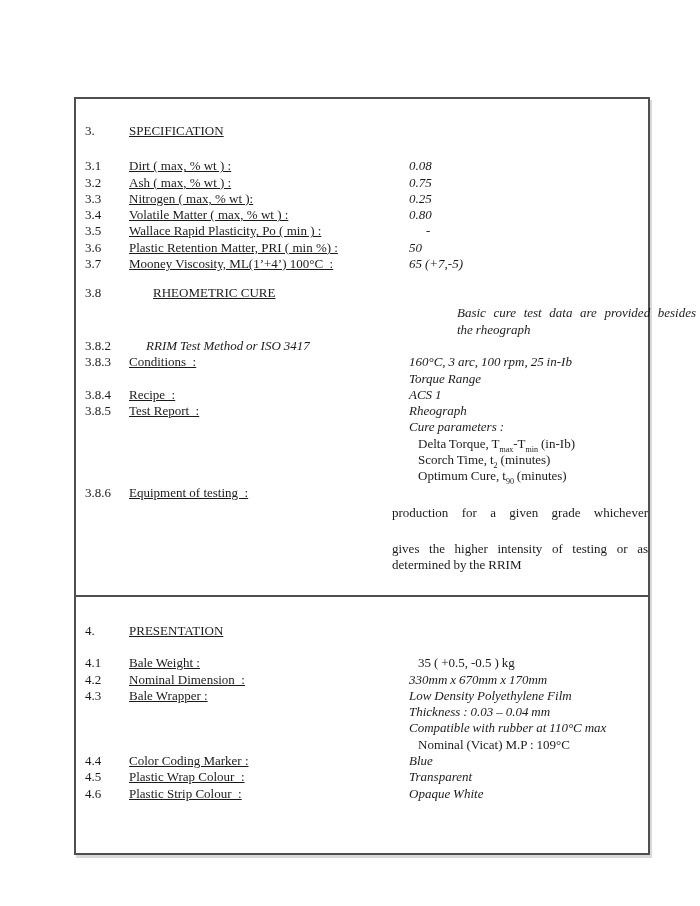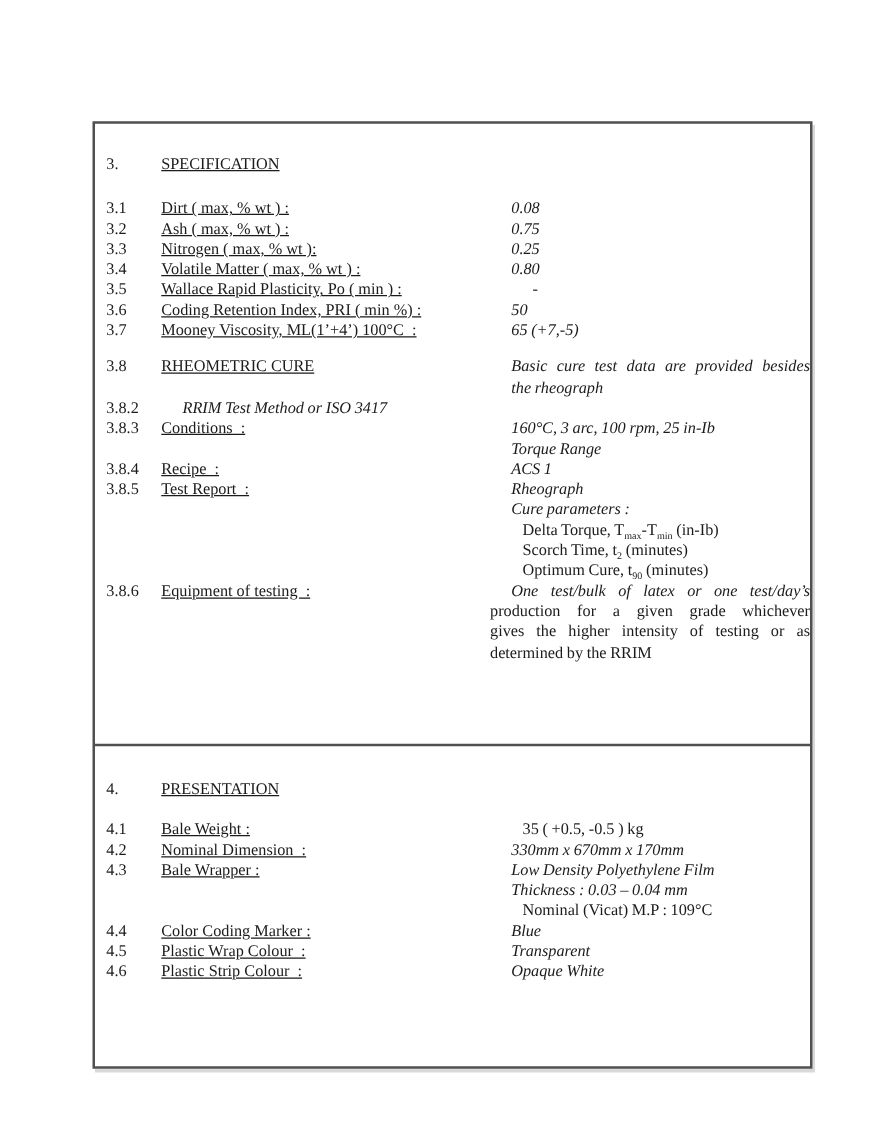--- a/index.html
+++ b/index.html
@@ -30,25 +30,25 @@
     padding-left: 9px;
     font-size: 13px;
     line-height: 16.3px;
   }
   .num  { flex: 0 0 44px; white-space: pre; }
   .lbl  { flex: 0 0 263px; white-space: pre; overflow: visible; text-decoration: underline; }
   .val  { flex: 0 0 256px; }
 
   .panel-a .heading { margin-top: 24px; margin-bottom: 19px; }
   .panel-b .heading { margin-top: 26px; margin-bottom: 16px; }
-  .row.gap { margin-top: 13px; }
+  .row.gap { margin-top: 13px; gap: 24px; }
 
   .vline { word-spacing: -0.3px; }
   .vline.nowrap { white-space: nowrap; }
-  .vline.stretch { text-align: justify; text-align-last: justify; }
+  .vline.stretch { text-align: justify; text-align-last: justify; margin-top: 20px; }
   .vline.ind1 { padding-left: 17px; font-style: italic; }
   .vline.ind2 { padding-left: 26px; }
   .vline.ind3 { padding-left: 34px; }
 
   sub { font-size: 0.62em; line-height: 0; }
 </style>
 </head>
 <body>
 
 <div class="doc-box">
@@ -94,21 +94,21 @@
   <div class="row">
     <span class="num">3.5</span>
     <span class="lbl">Wallace Rapid Plasticity, Po ( min ) :</span>
     <span class="val">
             <div class="vline ind3 nowrap">-</div>
           </span>
   </div>
 
   <div class="row">
     <span class="num">3.6</span>
-    <span class="lbl">Coding Retention Index, PRI ( min %) :</span>
+    <span class="lbl">Plastic Retention Matter, PRI ( min %) :</span>
     <span class="val">
             <div class="vline ind1 nowrap">50</div>
           </span>
   </div>
 
   <div class="row">
     <span class="num">3.7</span>
     <span class="lbl">Mooney Viscosity, ML(1’+4’) 100°C  :</span>
     <span class="val">
             <div class="vline ind1 nowrap">65 (+7,-5)</div>
@@ -158,21 +158,20 @@
             <div class="vline ind2 nowrap">Delta Torque, T<sub>max</sub>-T<sub>min</sub> (in-Ib)</div>
             <div class="vline ind2 nowrap">Scorch Time, t<sub>2</sub> (minutes)</div>
             <div class="vline ind2 nowrap">Optimum Cure, t<sub>90</sub> (minutes)</div>
           </span>
   </div>
 
   <div class="row">
     <span class="num">3.8.6</span>
     <span class="lbl">Equipment of testing  :</span>
     <span class="val">
-            <div class="vline ind1 stretch">One test/bulk of latex or one test/day’s</div>
             <div class="vline stretch">production for a given grade whichever</div>
             <div class="vline stretch">gives the higher intensity of testing or as</div>
             <div class="vline nowrap">determined by the RRIM</div>
           </span>
   </div>
 </div>
   </section>
 
   <section class="panel panel-b">
     <div class="row heading">
@@ -195,20 +194,21 @@
             <div class="vline ind1 nowrap">330mm x 670mm x 170mm</div>
           </span>
   </div>
 
   <div class="row">
     <span class="num">4.3</span>
     <span class="lbl">Bale Wrapper :</span>
     <span class="val">
             <div class="vline ind1 nowrap">Low Density Polyethylene Film</div>
             <div class="vline ind1 nowrap">Thickness : 0.03 – 0.04 mm</div>
+            <div class="vline ind1 nowrap">Compatible with rubber at 110°C max</div>
             <div class="vline ind2 nowrap">Nominal (Vicat) M.P : 109°C</div>
           </span>
   </div>
 
   <div class="row">
     <span class="num">4.4</span>
     <span class="lbl">Color Coding Marker :</span>
     <span class="val">
             <div class="vline ind1 nowrap">Blue</div>
           </span>

